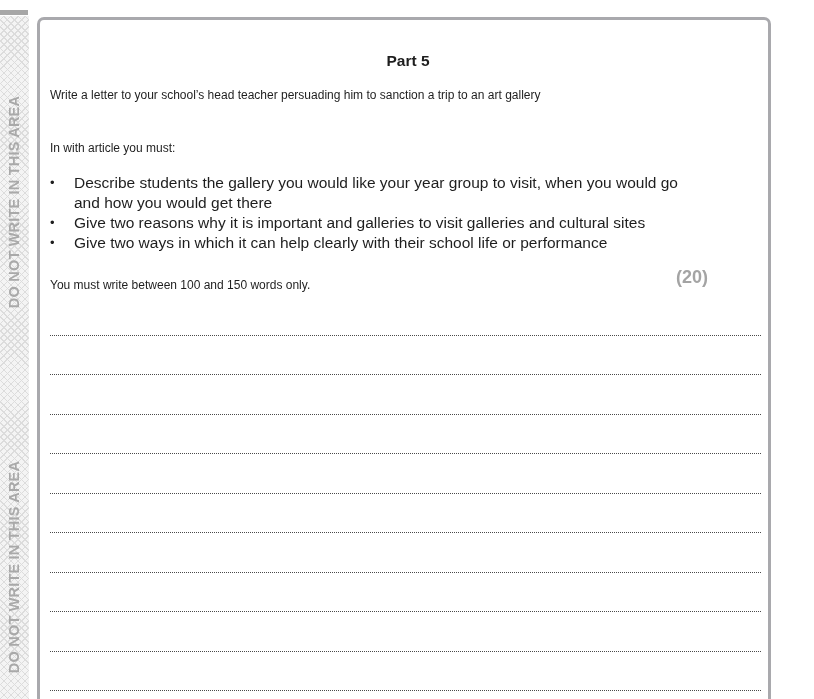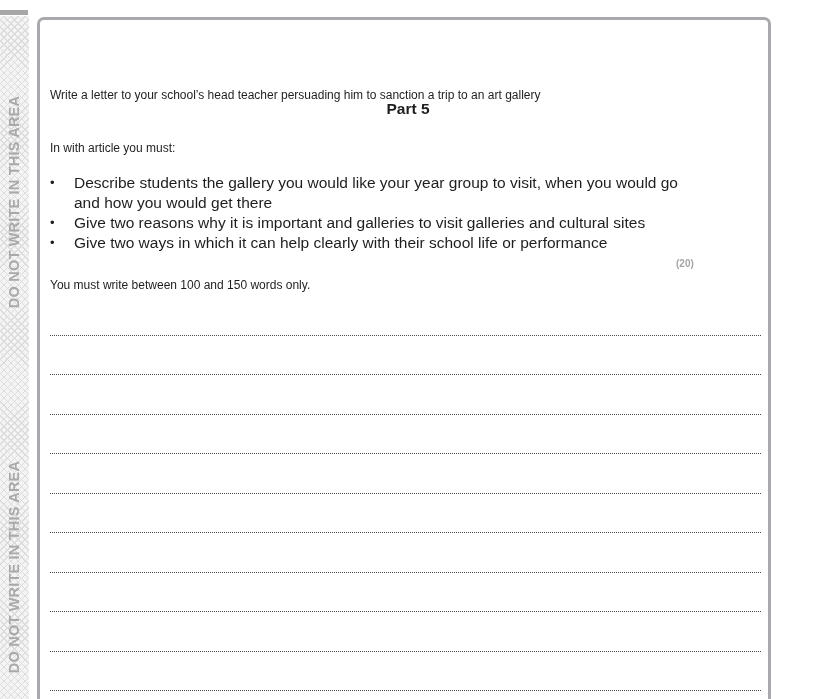--- a/index.html
+++ b/index.html
@@ -61,21 +61,20 @@
     }
 
     .part-title {
       position: absolute;
       left: 0;
       width: 814px;
       top: 52px;
       text-align: center;
       font-weight: bold;
       font-size: 15.5px;
-      margin-top: 48px;
     }
     .part-title span { position: relative; left: 1px; }
 
     .text {
       position: absolute;
       left: 50px;
       font-size: 12px;
       line-height: 19px;
     }
     .intro { top: 86px; width: 620px; }
@@ -98,22 +97,22 @@
     .bullets .dot {
       position: absolute;
       left: 0;
       top: 0;
       font-size: 13px;
     }
     .word-limit { top: 276px; }
     .marks {
       position: absolute;
       left: 676px;
-      top: 254px;
-      font-size: 10px;
+      top: 268px;
+      font-size: 18px;
       line-height: 19px;
       font-weight: bold;
       color: #a4a4a4;
     }
     b { font-weight: normal; }
 
     .answer-line {
       position: absolute;
       left: 50px;
       width: 711px;

